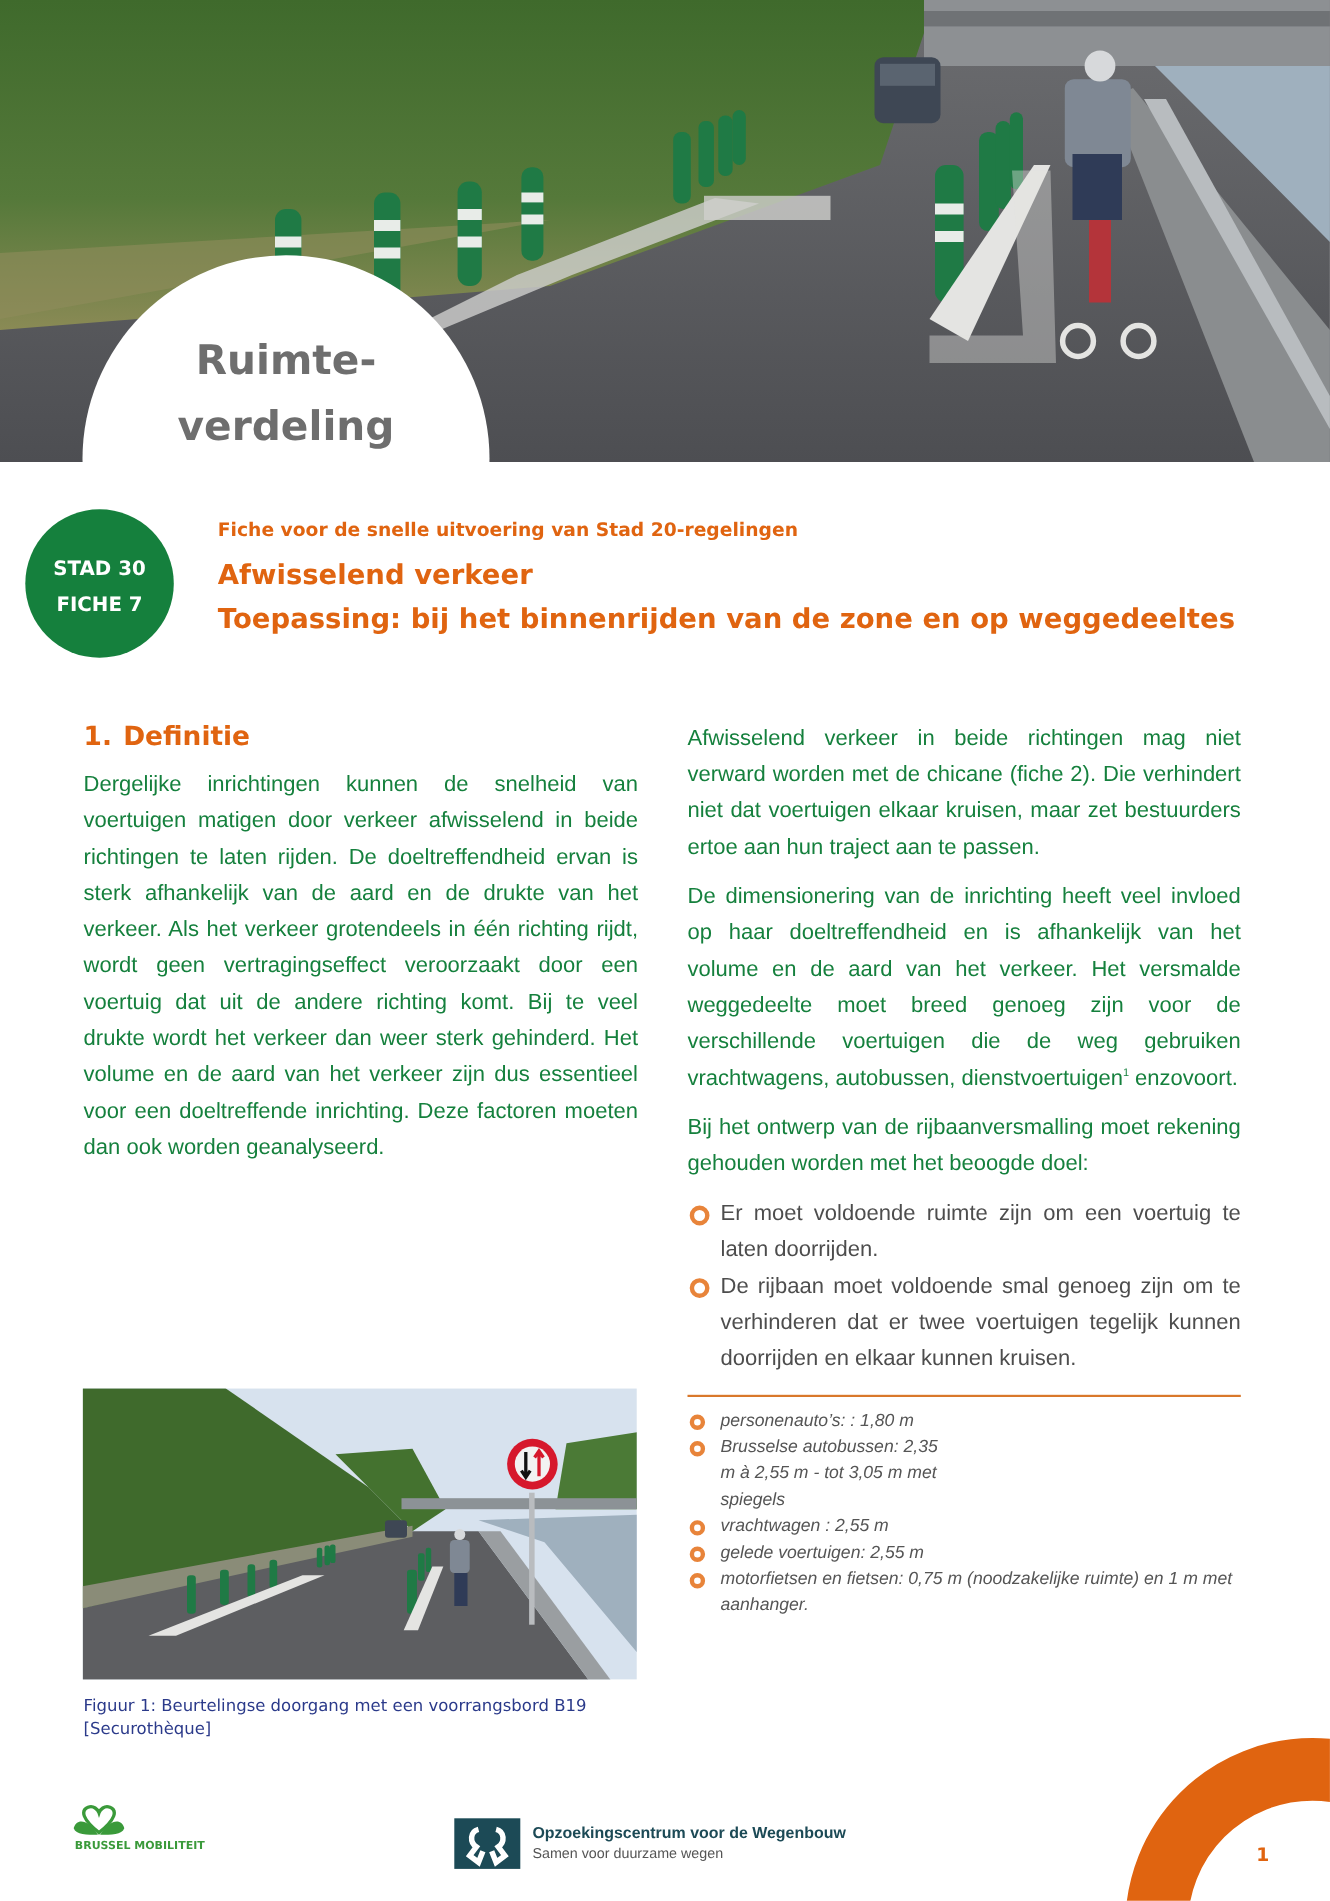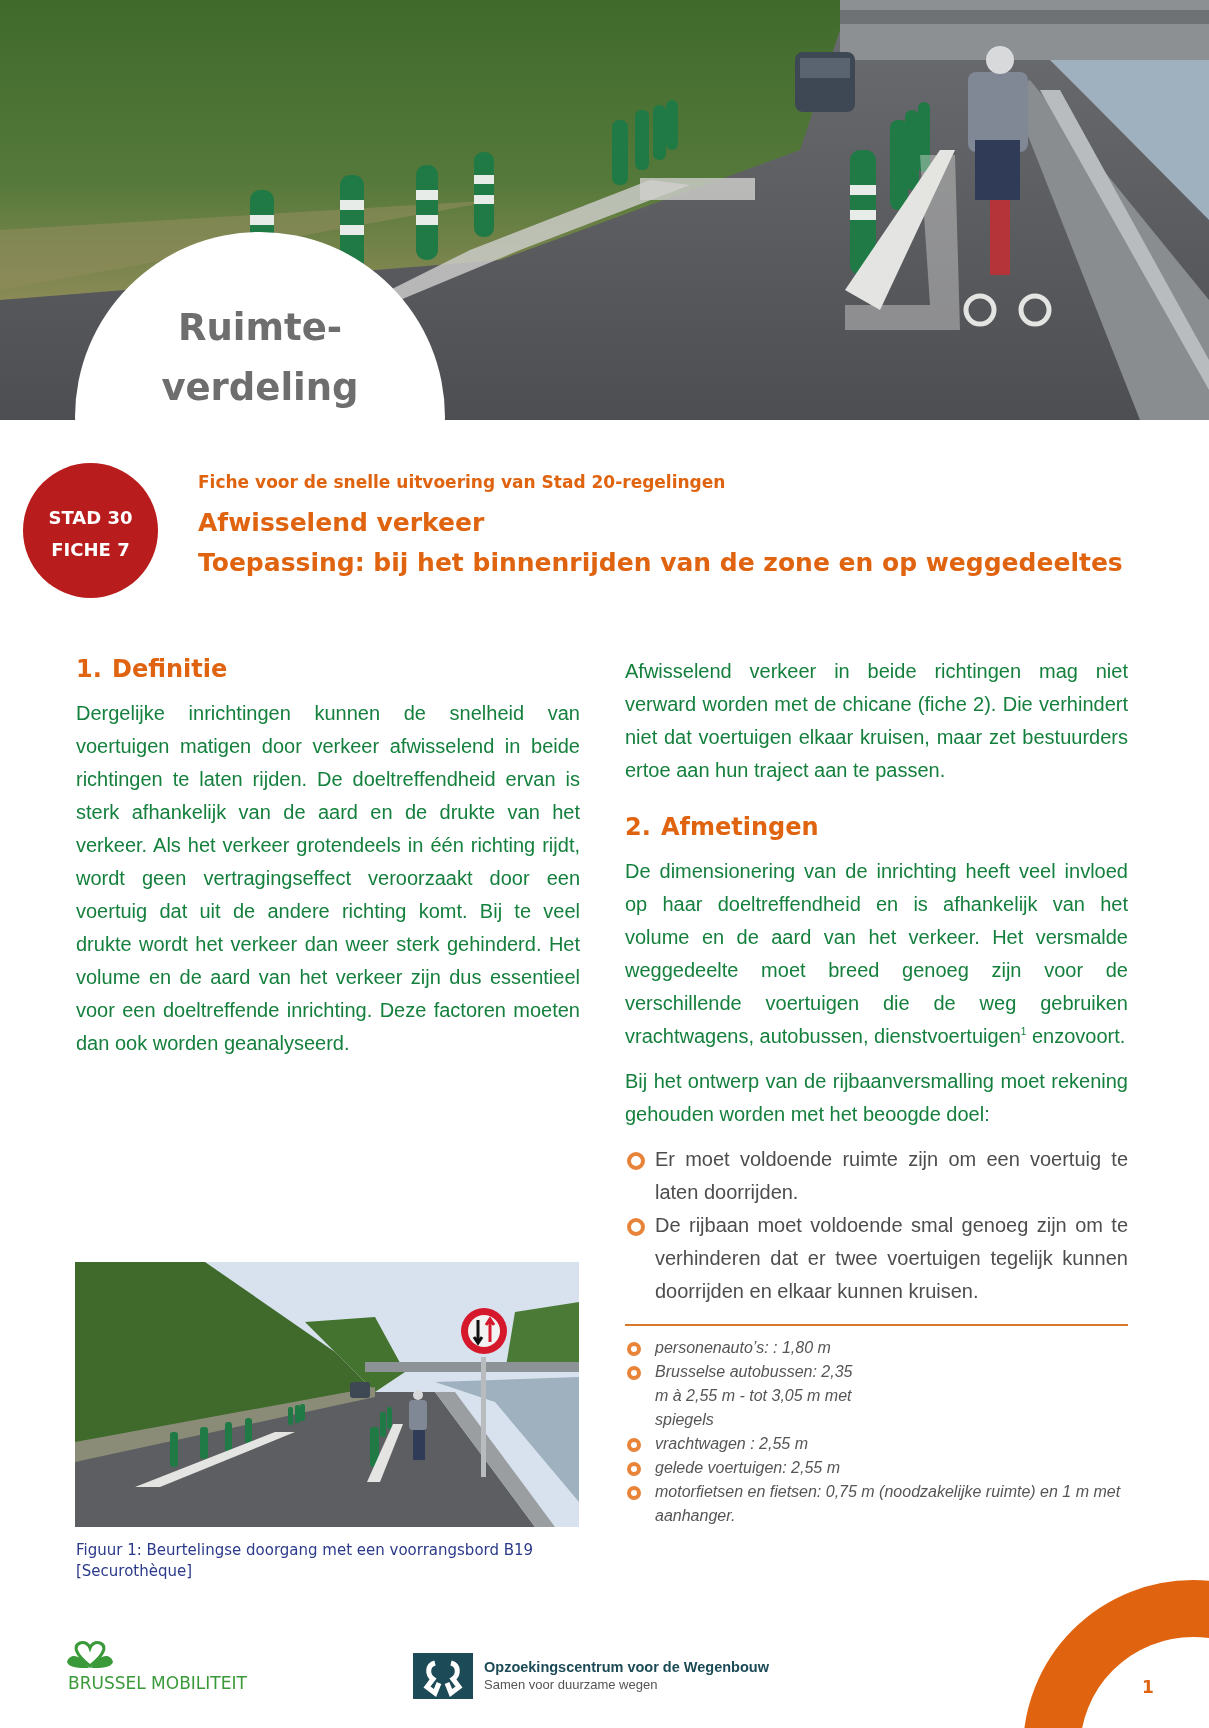--- a/index.html
+++ b/index.html
@@ -5,21 +5,21 @@
   html, body { margin:0; padding:0; }
   body { width:1209px; height:1728px; position:relative; background:#ffffff; overflow:hidden;
          font-family:"Liberation Sans", sans-serif; color:#4a4a4a; }
   .hero { position:absolute; left:0; top:0; width:1209px; height:420px; overflow:hidden; }
   .hero svg { display:block; }
   .title-disc { position:absolute; left:75px; top:232px; width:370px; height:370px; border-radius:50%;
                 background:#fff; }
   .title-mask { position:absolute; left:0; top:420px; width:1209px; height:200px; background:#fff; }
   .section-title { position:absolute; left:100px; top:298px; width:320px; text-align:center;
                    font-family:"DejaVu Sans", sans-serif; font-weight:bold; color:#6e6e6e; font-size:37px; line-height:60px; }
-  .badge { position:absolute; left:23px; top:463px; width:135px; height:135px; border-radius:50%; background:#b91c1c;
+  .badge { position:absolute; left:23px; top:463px; width:135px; height:135px; border-radius:50%; background:#15803d;
            color:#fff; text-align:center; font-family:"DejaVu Sans", sans-serif; font-weight:bold; font-size:18px; }
   .badge .l1 { position:absolute; top:44px; width:100%; }
   .badge .l2 { position:absolute; top:76px; width:100%; }
   .kicker { position:absolute; left:198px; top:472px; font-family:"DejaVu Sans", sans-serif; font-weight:bold;
             color:#e06410; font-size:17px; }
   .heading1 { position:absolute; left:198px; top:508px; font-family:"DejaVu Sans", sans-serif; font-weight:bold;
               color:#e06410; font-size:25px; }
   .heading2 { position:absolute; left:198px; top:548px; font-family:"DejaVu Sans", sans-serif; font-weight:bold;
               color:#e06410; font-size:25px; }
   .col { position:absolute; width:504px; }
@@ -32,21 +32,21 @@
   ul.bullets li { position:relative; padding-left:30px; font-size:20px; line-height:33px; text-align:justify; color:#4d4d4d; margin-bottom:0; }
   .dot { position:absolute; left:2px; top:9px; width:10px; height:10px; border-radius:50%; border:4px solid #e8843a; background:#fff; box-sizing:content-box; }
   .dot-s { position:absolute; left:2px; top:6px; width:6px; height:6px; border-radius:50%; border:4px solid #e8843a; background:#fff; }
   .fn-rule { border:0; border-top:2px solid #d9782b; margin:10px 0 10px 0; }
   .fn-intro { font-style:italic; font-size:16px; line-height:24px; color:#555; margin:0 0 6px 0; }
   ul.fn { list-style:none; margin:0; padding:0; }
   ul.fn li { position:relative; padding-left:30px; font-style:italic; font-size:16px; line-height:24px; color:#555; }
   .figure { position:absolute; left:75px; top:1262px; width:504px; height:265px; overflow:hidden; }
   .caption { position:absolute; left:76px; top:1540px; width:520px; font-family:"DejaVu Sans", sans-serif; font-size:15px; line-height:21px; color:#2b3a8a; }
   .logo1 { position:absolute; left:65px; top:1640px; }
-  .logo1 .name { position:absolute; left:3px; top:33px; white-space:nowrap; font-family:"DejaVu Sans", sans-serif; font-weight:normal; font-size:17px; color:#3a9a3a; }
+  .logo1 .name { position:absolute; left:3px; top:33px; white-space:nowrap; font-family:"DejaVu Sans", sans-serif; font-weight:bold; font-size:10px; color:#3a9a3a; }
   .logo1 .sub { position:absolute; left:3px; top:53px; white-space:nowrap; font-family:"DejaVu Sans", sans-serif; font-weight:bold; font-size:9px; color:#2b3a8a; letter-spacing:0.2px;margin-top:47px; }
   .logo2 { position:absolute; left:413px; top:1653px; }
   .logo2 .box { position:absolute; left:0; top:0; width:60px; height:46px; background:#1c4a56; }
   .logo2 .name { position:absolute; left:71px; top:6px; white-space:nowrap; font-weight:bold; font-size:14.5px; color:#1c4a56; }
   .logo2 .sub { position:absolute; left:71px; top:24px; white-space:nowrap; font-size:13px; color:#555; }
   .page-ring { position:absolute; left:1023px; top:1580px; width:340px; height:340px; border-radius:50%; border:57px solid #e06410; box-sizing:border-box; }
   .page-num { position:absolute; left:1142px; top:1677px; font-family:"DejaVu Sans", sans-serif; font-weight:bold; color:#e06410; font-size:17px; }
   sup { font-size:10px; line-height:0; }
 </style>
 </head>
@@ -169,23 +169,20 @@
     <circle cx="409" cy="69" r="23" fill="#d6182c"></circle>
     <circle cx="409" cy="69" r="16" fill="#f2f2f2"></circle>
     <path d="M403 58 L403 80 M399 75 L403 81 L407 75" stroke="#111" stroke-width="3" fill="none"></path>
     <path d="M415 80 L415 58 M411 63 L415 57 L419 63" stroke="#d6182c" stroke-width="3" fill="none"></path>
   </svg>
 </div>
 <div class="caption">Figuur 1: Beurtelingse doorgang met een voorrangsbord B19 [Securothèque]</div>
 
 <div class="col col-right">
   <p class="body">Afwisselend verkeer in beide richtingen mag niet verward worden met de chicane (fiche 2). Die verhindert niet dat voertuigen elkaar kruisen, maar zet bestuurders ertoe aan hun traject aan te passen.</p>
-  <h2 class="sec" style="margin-top:26px;">
-    <span class="num">2.</span><span>Afmetingen</span>
-  </h2>
   <p class="body"><span>De dimensionering van de inrichting heeft veel invloed op haar doeltreffendheid en is afhankelijk van het volume en de aard van het verkeer. Het versmalde weggedeelte moet breed genoeg zijn voor de verschillende voertuigen die de weg gebruiken vrachtwagens, autobussen, dienstvoertuigen</span><sup>1</sup><span> enzovoort.</span></p>
   <p class="body">Bij het ontwerp van de rijbaanversmalling moet rekening gehouden worden met het beoogde doel:</p>
   <ul class="bullets">
     <li><span class="dot"></span><span>Er moet voldoende ruimte zijn om een voertuig te laten doorrijden.</span></li>
     <li><span class="dot"></span><span>De rijbaan moet voldoende smal genoeg zijn om te verhinderen dat er twee voertuigen tegelijk kunnen doorrijden en elkaar kunnen kruisen.</span></li>
   </ul>
   <hr class="fn-rule" style="margin-top:16px;">
   <ul class="fn">
     <li><span class="dot-s"></span><span>personenauto’s:   : 1,80 m</span></li>
     <li style="width:200px;"><span class="dot-s"></span><span>Brusselse autobussen: 2,35 m à 2,55 m - tot 3,05 m met spiegels</span></li>

